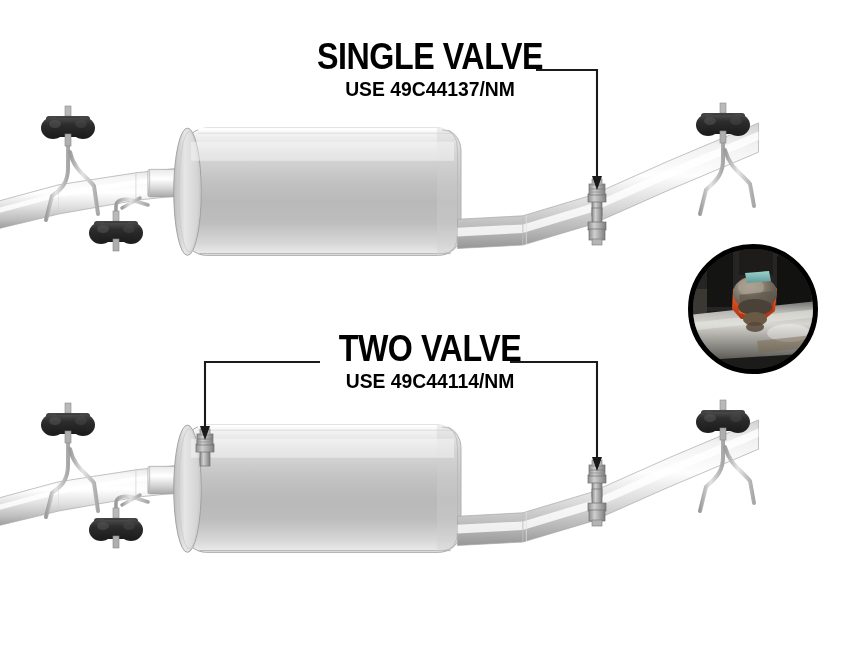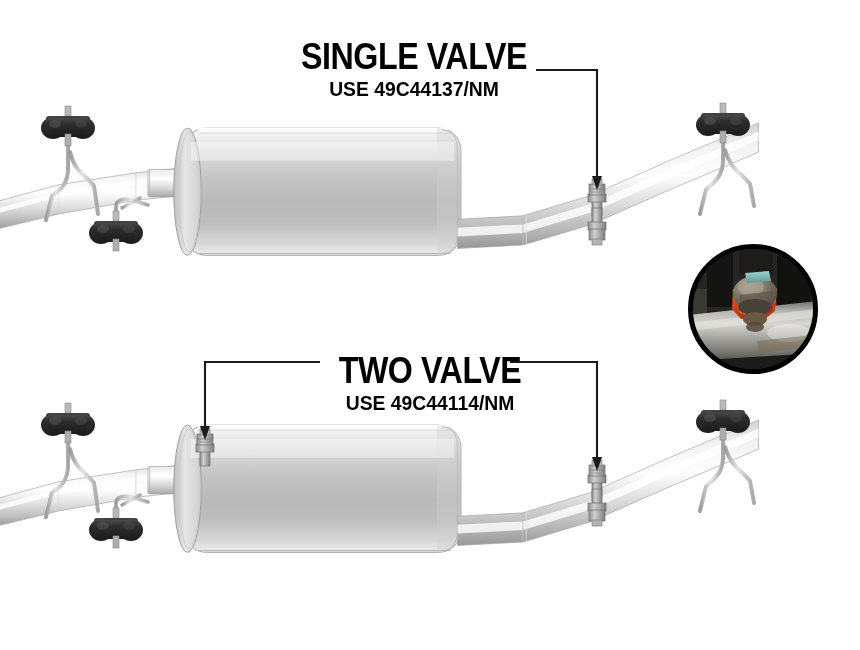--- a/index.html
+++ b/index.html
@@ -21,22 +21,22 @@
     transform:scaleX(0.87);transform-origin:center center;
     white-space:nowrap;
   }
   .label-sub{
     font-family:"Liberation Sans","DejaVu Sans",sans-serif;
     font-weight:bold;color:#000000;
     font-size:21px;line-height:23px;letter-spacing:0px;
     transform:scaleX(0.92);transform-origin:center center;
     white-space:nowrap;margin-top:1px;
   }
-  #label-single{left:214px;top:38px;width:400px;}
-  #label-two{left:230px;top:352px;width:400px;}
+  #label-single{left:230px;top:38px;width:400px;}
+  #label-two{left:230px;top:330px;width:400px;}
 
   
   #inset-photo{
     position:absolute;left:688px;top:244px;width:130px;height:130px;
     border-radius:50%;border:5px solid #000000;box-sizing:border-box;
     overflow:hidden;background:#2b2b2b;
   }
   #inset-photo svg{display:block;width:100%;height:100%;}
 </style>
 </head>

